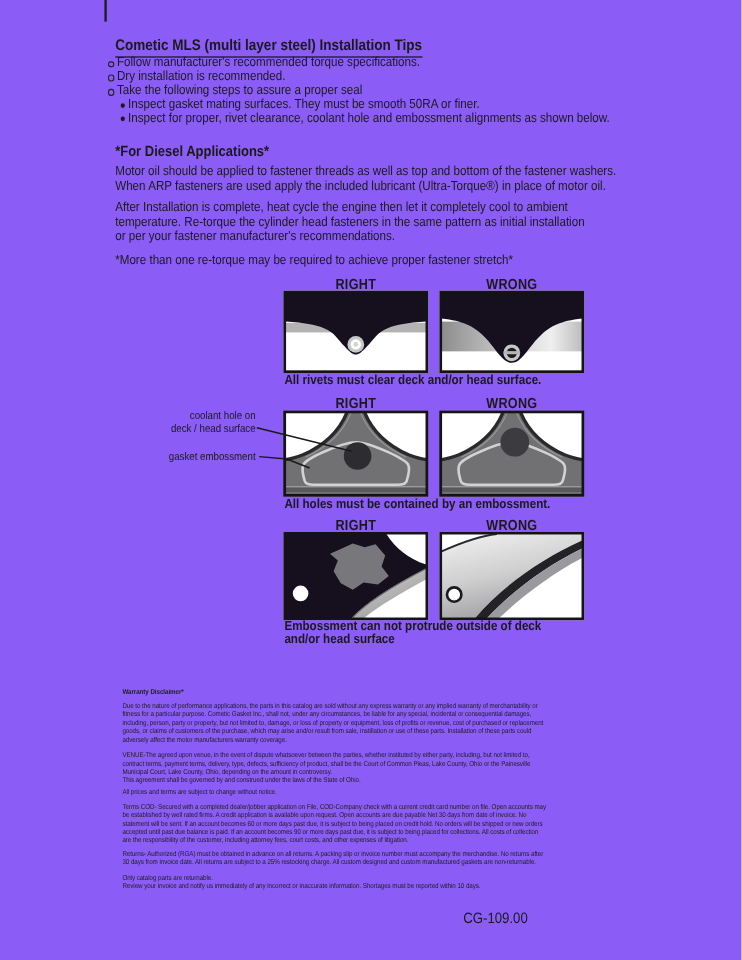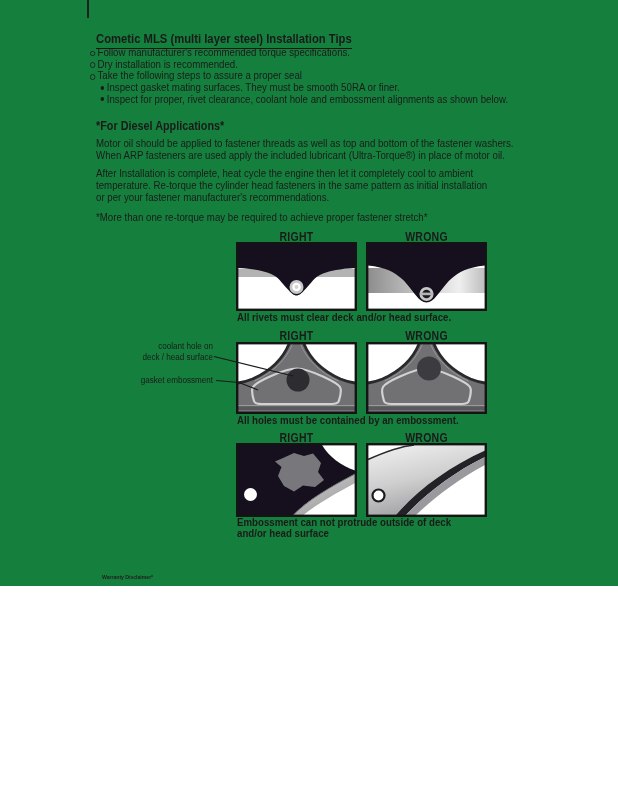--- a/index.html
+++ b/index.html
@@ -1,17 +1,17 @@
 <!DOCTYPE html>
 <html style="--ink: #16101e; --band: #b3b3b3; --pgray: #717174; --loop: #d2d2d2; --hole: #2d2d31; --border: #141414;"><head>
 <meta charset="utf-8">
 <style>
   html,body{margin:0;padding:0;background:#ffffff;}
   .page{
-    position:relative;width:618px;height:586px;background:#15803d;overflow:hidden;
+    position:relative;width:618px;height:800px;background:#8b5cf6;overflow:hidden;
     font-family:"Liberation Sans","DejaVu Sans",sans-serif;color:#1a1a1a;
   }
   .abs{position:absolute;}
   .cx{transform:scaleX(0.88);transform-origin:0 0;}
   .cx-r{transform:scaleX(0.88);transform-origin:100% 0;}
   .cx-c{transform:scaleX(0.86);transform-origin:50% 0;}
 
   .title{
     font-size:12.8px;font-weight:bold;letter-spacing:0;white-space:nowrap;
     border-bottom:1.8px solid #151515;padding-bottom:2px;

